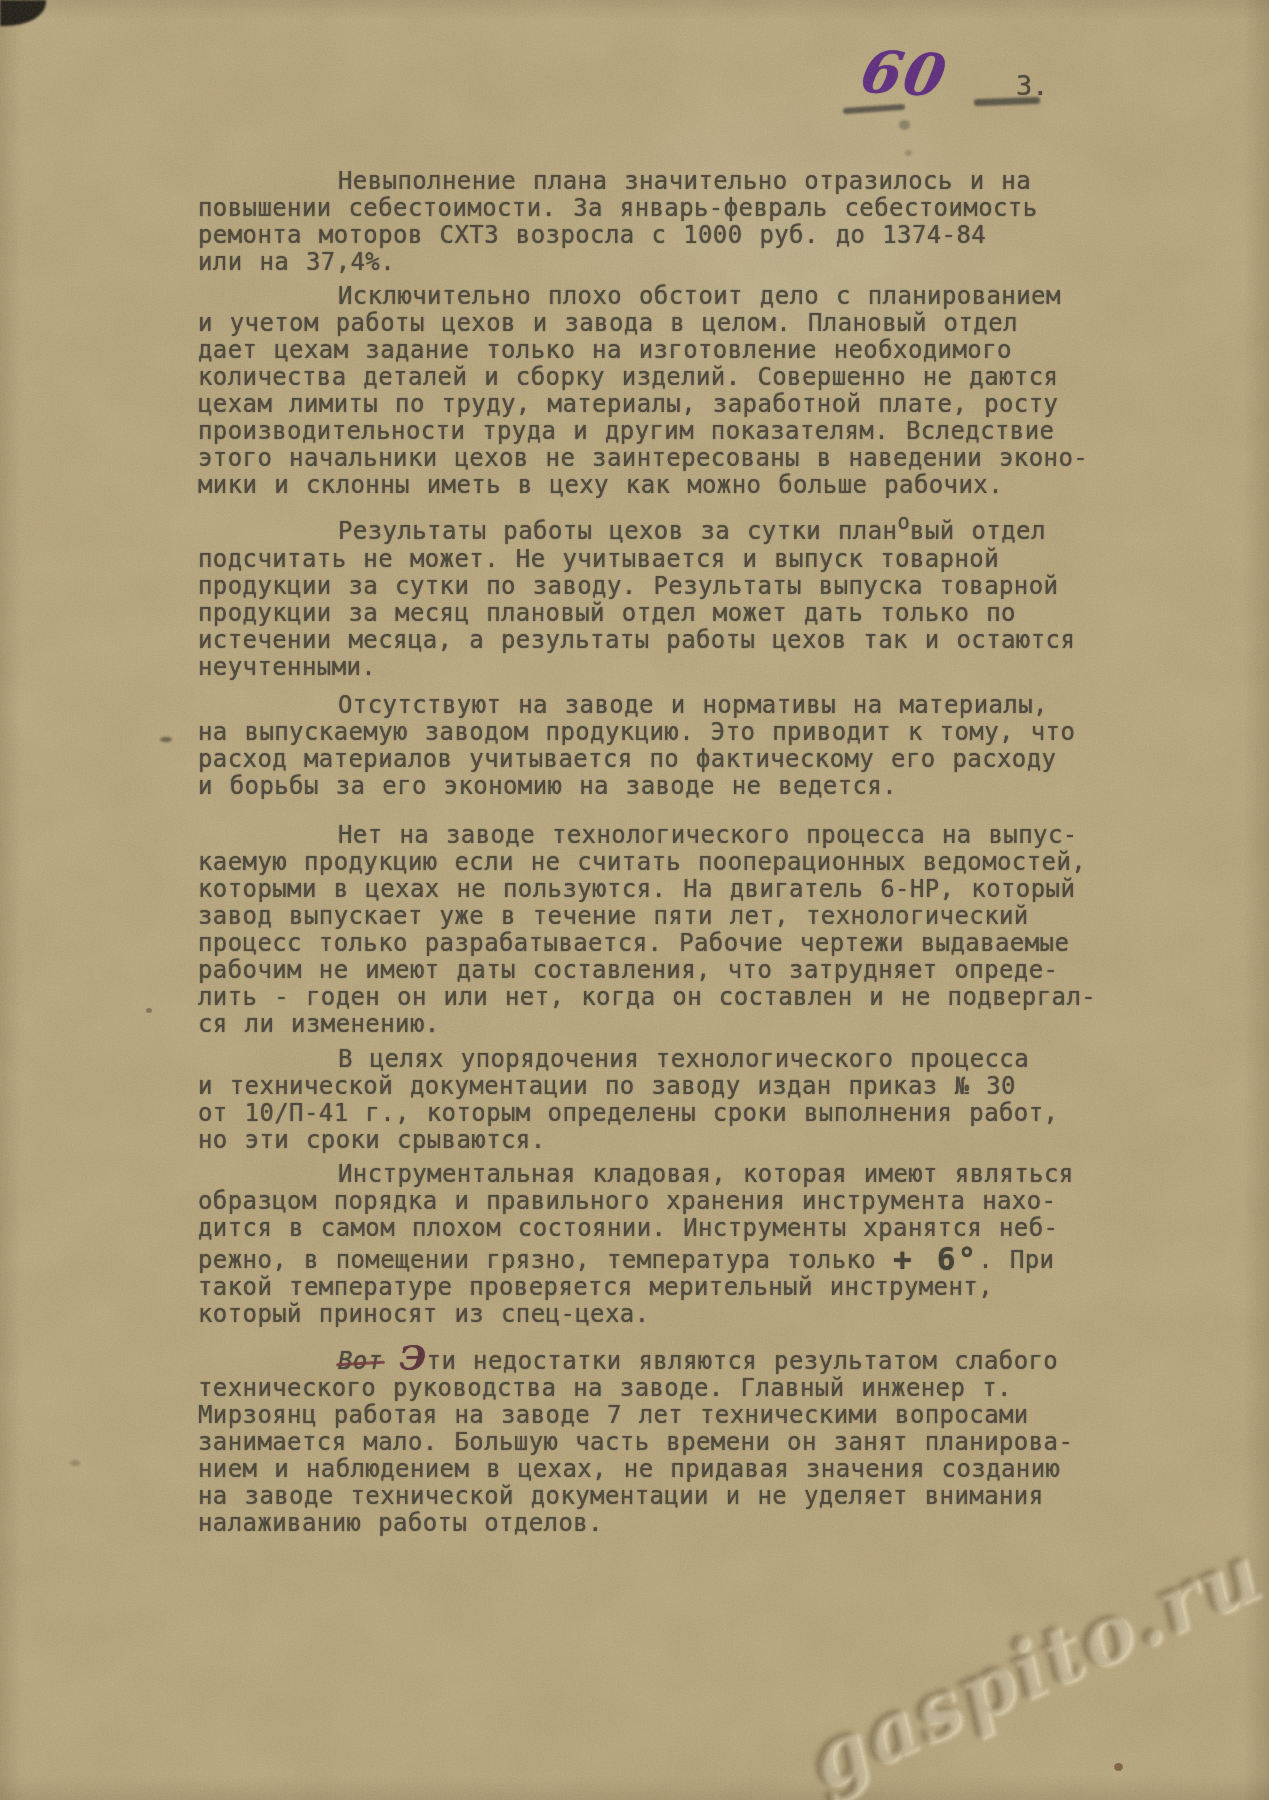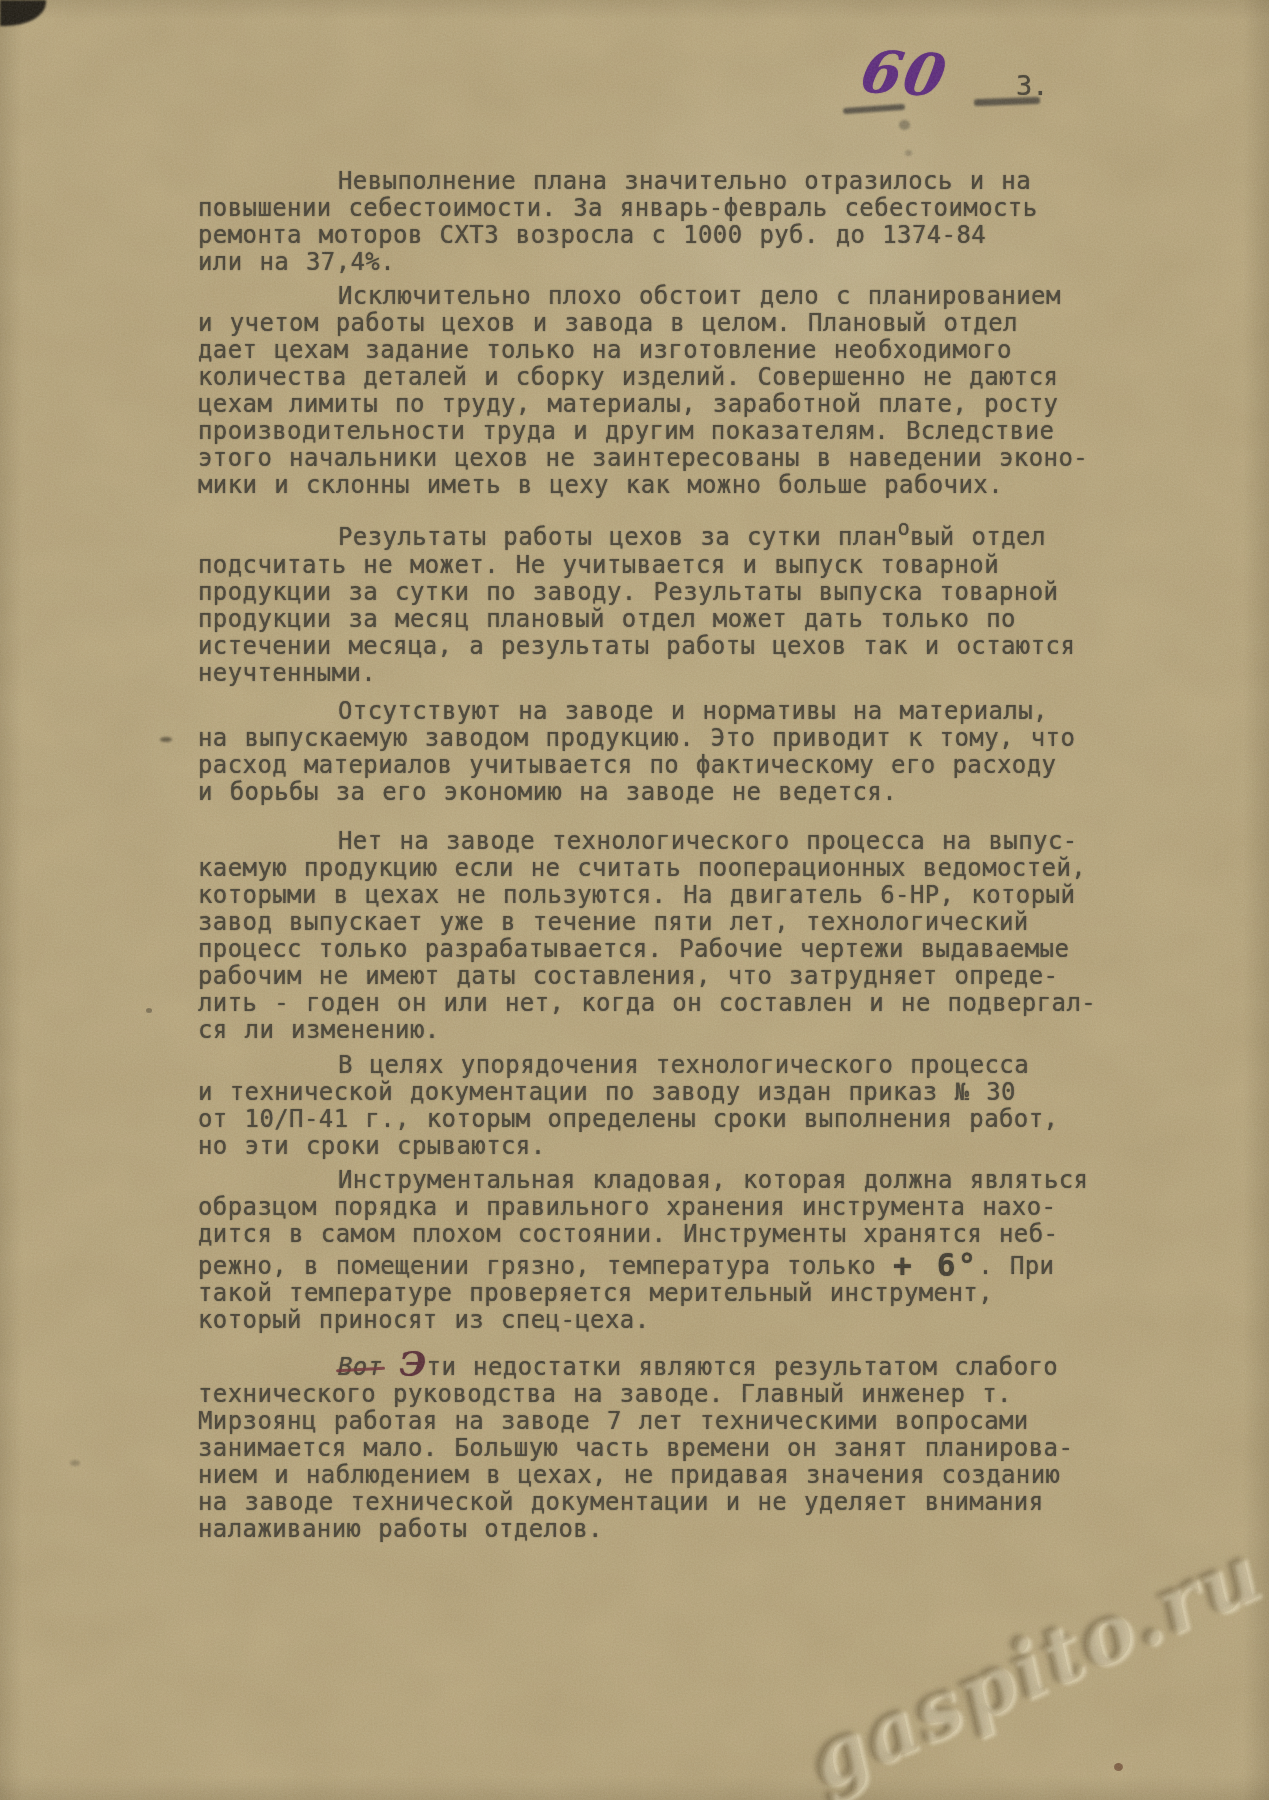--- a/index.html
+++ b/index.html
@@ -50,21 +50,21 @@
   .text-block{
     position:absolute;left:198px;top:168px;width:922px;
     font-size:24px;line-height:27px;
     letter-spacing:.4px;word-spacing:2px;
     color:#3b372e;opacity:.88;
     text-shadow:0 0 1px rgba(56,51,41,.85), 0 0 2px rgba(56,51,41,.25);
   }
   .para{margin:0;}
   .para .line{display:block;white-space:nowrap;}
   .para .line.first{padding-left:140px;}
-  .p2{margin-top:7px}.p3{margin-top:25px}.p4{margin-top:11px}
+  .p2{margin-top:7px}.p3{margin-top:19px}.p4{margin-top:11px}
   .p5{margin-top:22px}.p6{margin-top:8px}.p7{margin-top:7px}.p8{margin-top:13px}
 
   .struck{position:relative;color:#3b372e;font-style:italic;}
   .struck::after{content:"";position:absolute;left:-2px;right:-2px;top:55%;height:3px;
     background:#68222f;transform:rotate(-3deg);border-radius:2px;opacity:.85;}
   .hand-letter{
     font-family:"DejaVu Serif","Liberation Serif",serif;
     font-style:italic;font-weight:bold;
     font-size:1.4em;color:#4f1f30;line-height:1;
     position:relative;top:1px;text-shadow:0 0 1px rgba(79,31,48,.8);
@@ -155,21 +155,21 @@
         <span class="line">лить - годен он или нет, когда он составлен и не подвергал-</span>
         <span class="line">ся ли изменению.</span>
       </p>
       <p class="para p6">
         <span class="line first">В целях упорядочения технологического процесса</span>
         <span class="line">и технической документации по заводу издан приказ № 30</span>
         <span class="line">от 10/П-41 г., которым определены сроки выполнения работ,</span>
         <span class="line">но эти сроки срываются.</span>
       </p>
       <p class="para p7">
-        <span class="line first">Инструментальная кладовая, которая должна являться</span>
+        <span class="line first">Инструментальная кладовая, которая имеют являться</span>
         <span class="line">образцом порядка и правильного хранения инструмента нахо-</span>
         <span class="line">дится в самом плохом состоянии. Инструменты хранятся неб-</span>
         <span class="line">режно, в помещении грязно, температура только <span class="temp">+ 6°</span>. При</span>
         <span class="line">такой температуре проверяется мерительный инструмент,</span>
         <span class="line">который приносят из спец-цеха.</span>
       </p>
       <p class="para p8">
         <span class="line first"><span class="struck">Вот</span> <span class="hand-letter">Э</span>ти недостатки являются результатом слабого</span>
         <span class="line">технического руководства на заводе. Главный инженер т.</span>
         <span class="line">Мирзоянц работая на заводе 7 лет техническими вопросами</span>

